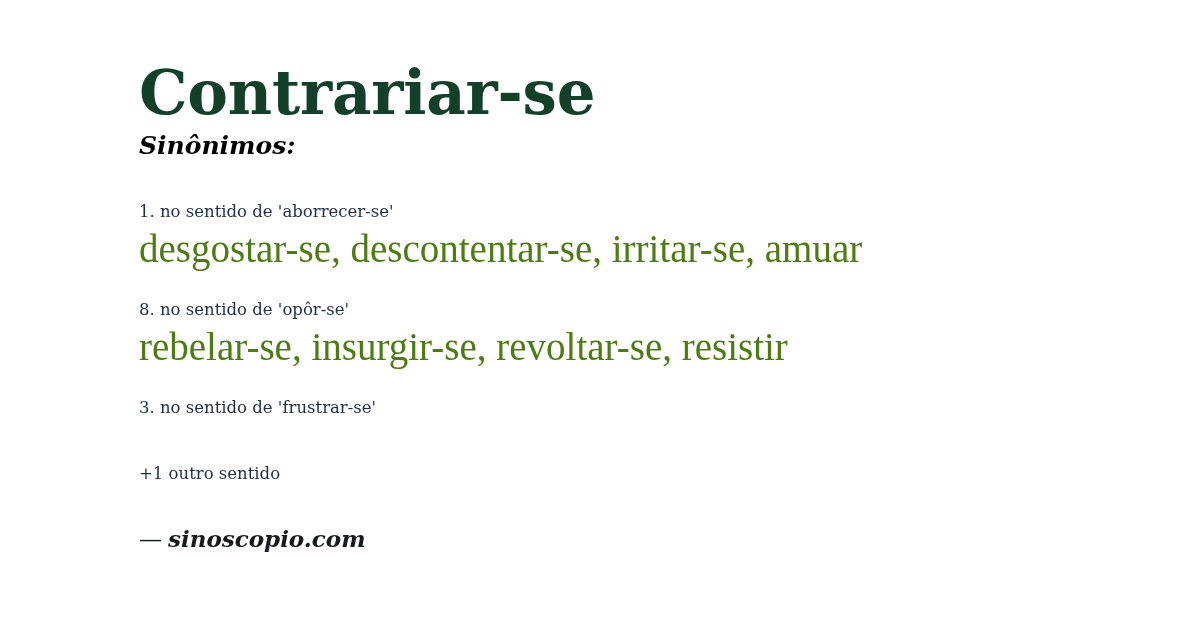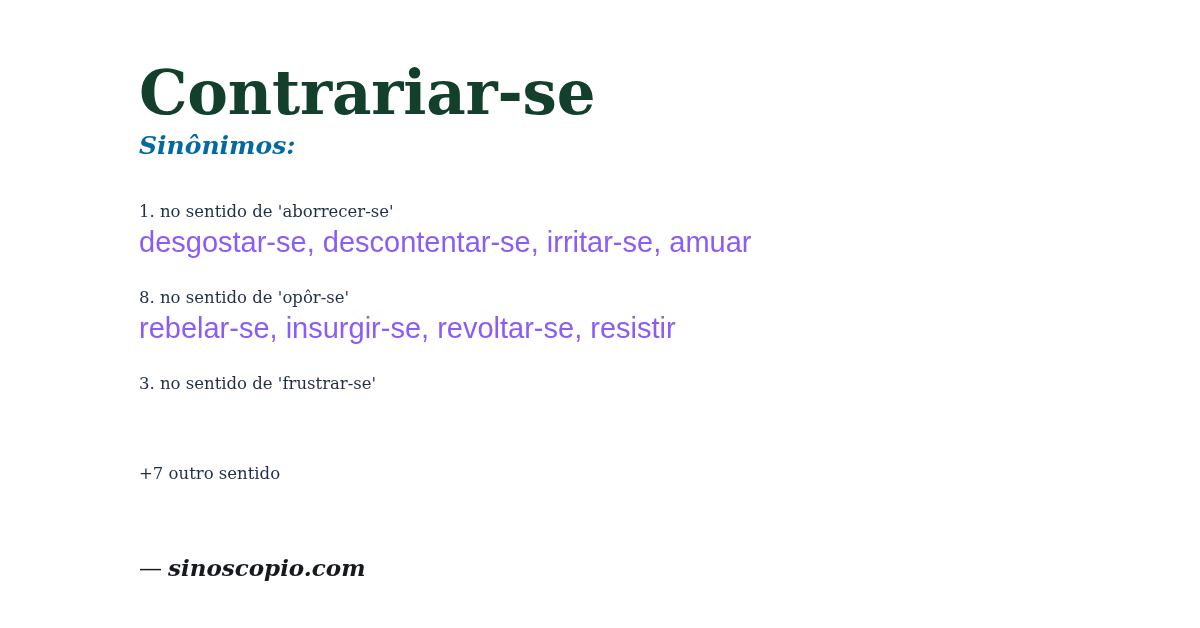--- a/index.html
+++ b/index.html
@@ -42,21 +42,21 @@
   .section-label {
     position: absolute;
     left: 139px;
     top: 133px;
     margin: 0;
     font-family: "DejaVu Serif", "Liberation Serif", serif;
     font-weight: 700;
     font-style: italic;
     font-size: 25px;
     line-height: 1.0;
-    color: #0369a1;
+    color: #000000;
     white-space: nowrap;
   }
 
   
   .senses {
     position: absolute;
     left: 139px;
     top: 197px;
     width: 1000px;
   }
@@ -73,25 +73,25 @@
     font-family: "DejaVu Serif", "Liberation Serif", serif;
     font-weight: 400;
     font-size: 16.5px;
     line-height: 1.25;
     color: #1e2f47;
     white-space: nowrap;
   }
 
   .sense-synonyms {
     margin: 0;
-    font-family: Liberation Sans, sans-serif;
+    font-family: Liberation Serif, serif;
     font-weight: 400;
-    font-size: 29px;
+    font-size: 39px;
     line-height: 1.22;
-    color: #8b5cf6;
+    color: #4d7c0f;
     white-space: nowrap;
   }
 
   
   .more-note {
     position: absolute;
     left: 139px;
     top: 464px;
     margin: 0;
     font-family: "DejaVu Serif", "Liberation Serif", serif;
@@ -99,21 +99,21 @@
     font-size: 16.5px;
     line-height: 1.25;
     color: #1e2f47;
     white-space: nowrap;
   }
 
   
   .attribution {
     position: absolute;
     left: 139px;
-    top: 556px;
+    top: 527px;
     margin: 0;
     font-family: "DejaVu Serif", "Liberation Serif", serif;
     font-weight: 700;
     font-style: italic;
     font-size: 23px;
     line-height: 1.0;
     color: #16191e;
     white-space: nowrap;
   }
   .attribution .dash {
@@ -142,19 +142,19 @@
       <div class="sense-label">8. no sentido de 'opôr-se'</div>
       <div class="sense-synonyms">rebelar-se, insurgir-se, revoltar-se, resistir</div>
     </div>
 
     <div class="sense-block">
       <div class="sense-label">3. no sentido de 'frustrar-se'</div>
     </div>
 
   </div>
 
-  <div class="more-note">+7 outro sentido</div>
+  <div class="more-note">+1 outro sentido</div>
 
   <div class="attribution">
     <span class="dash">—</span><span>sinoscopio.com</span>
   </div>
 
 </div>
 
 </body></html>

